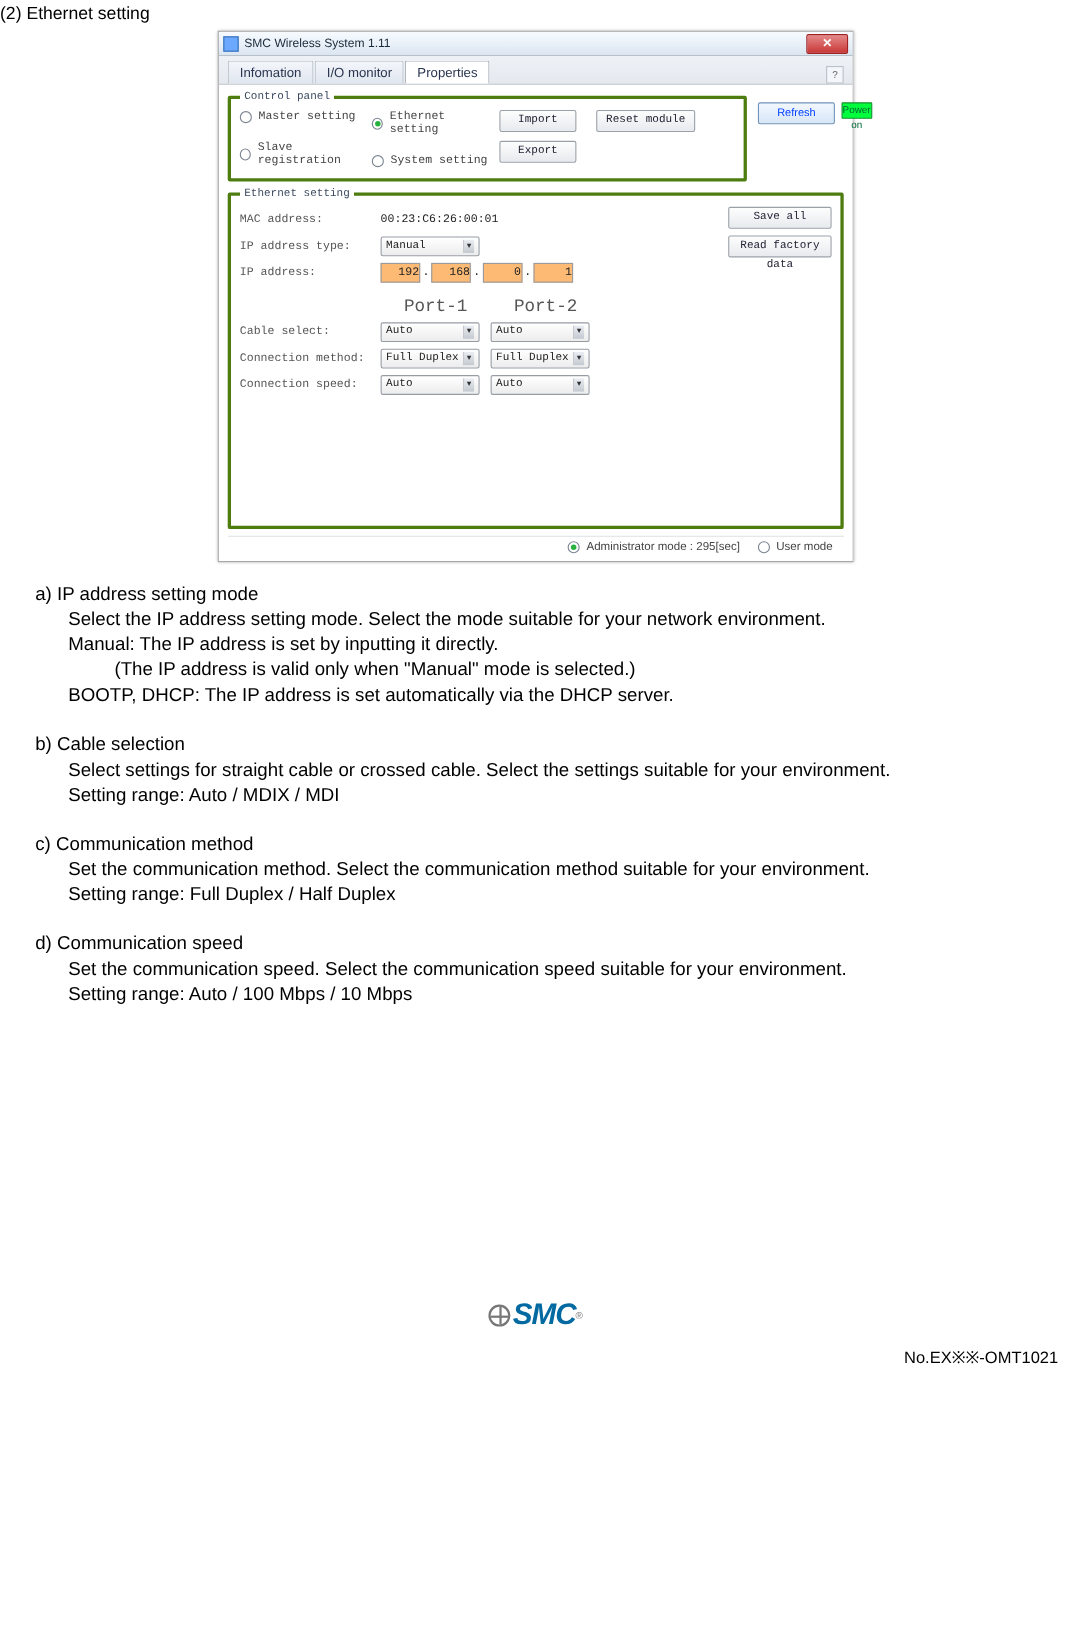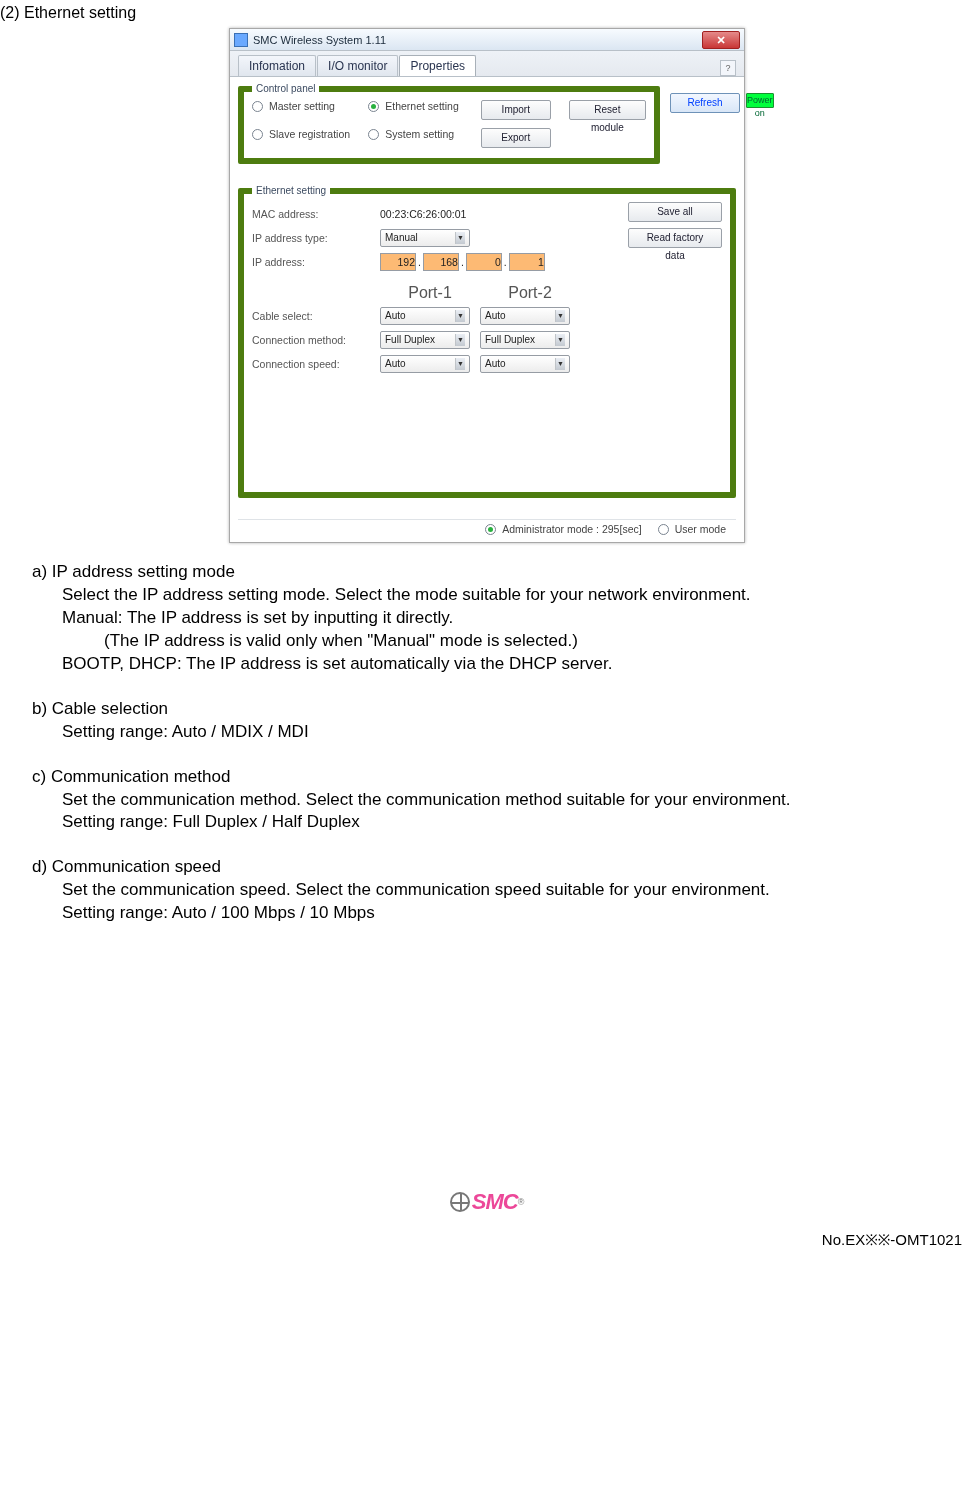--- a/index.html
+++ b/index.html
@@ -15,21 +15,21 @@
   .page {
     padding: 4px 8px 10px 8px;
   }
   .section-heading {
     font-size: 16px;
     margin: 0 0 6px -8px;
   }
 
   
   .app-window {
-    width: 516px;
+    width: 578px;
     margin: 0 auto 18px auto;
     border: 1px solid #a8a8a8;
     background: linear-gradient(#e9eff5,#d9e0e8);
     font-family: "Segoe UI", Tahoma, sans-serif;
     font-size: 11px;
     color: #222;
     box-shadow: 0 0 3px rgba(0,0,0,0.3);
   }
   .titlebar {
     display: flex;
@@ -90,24 +90,25 @@
     color: #666;
   }
 
   .window-body {
     background: #fff;
     padding: 6px 8px 4px 8px;
     border-top: 1px solid #b8c0c8;
   }
 
   fieldset {
-    border: 6px solid #4d7c0f;
+    border: 3px solid #4d7c0f;
     border-radius: 2px;
-    margin: 0 0 21px 0;
+    margin: 0 0 6px 0;
     padding: 6px 8px 10px 8px;
+    font-family: Liberation Mono, monospace;
   }
   fieldset legend {
     font-size: 10px;
     color: #3b4a60;
     padding: 0 4px;
   }
 
   .control-panel-grid {
     display: flex;
     gap: 0;
@@ -281,25 +282,25 @@
     left:50%; top:0; bottom:0;
     width:0; border-left:2px solid #777;
   }
   .smc-logo .globe::after {
     content:"";
     position:absolute;
     top:50%; left:0; right:0;
     height:0; border-top:2px solid #777;
   }
   .smc-logo .txt {
-    font-size: 22px;
+    font-size: 27px;
     font-weight: 800;
     font-style: italic;
     letter-spacing: -1px;
-    color: #ec4899;
+    color: #0369a1;
   }
   .smc-logo .r {
     font-size: 9px;
     color: #777;
     vertical-align: top;
   }
   .doc-no {
     text-align: right;
     font-size: 15px;
     margin-top: 12px;
@@ -466,20 +467,21 @@
         <div>Select the IP address setting mode. Select the mode suitable for your network environment.</div>
         <div>Manual: The IP address is set by inputting it directly.</div>
       </div>
       <div class="sub-indent">(The IP address is valid only when "Manual" mode is selected.)</div>
       <div class="item-body">BOOTP, DHCP: The IP address is set automatically via the DHCP server.</div>
     </div>
 
     <div class="item">
       <div class="item-title">b) Cable selection</div>
       <div class="item-body">
+        <div>Select settings for straight cable or crossed cable. Select the settings suitable for your environment.</div>
         <div>Setting range: Auto / MDIX / MDI</div>
       </div>
     </div>
 
     <div class="item">
       <div class="item-title">c) Communication method</div>
       <div class="item-body">
         <div>Set the communication method. Select the communication method suitable for your environment.</div>
         <div>Setting range: Full Duplex / Half Duplex</div>
       </div>

